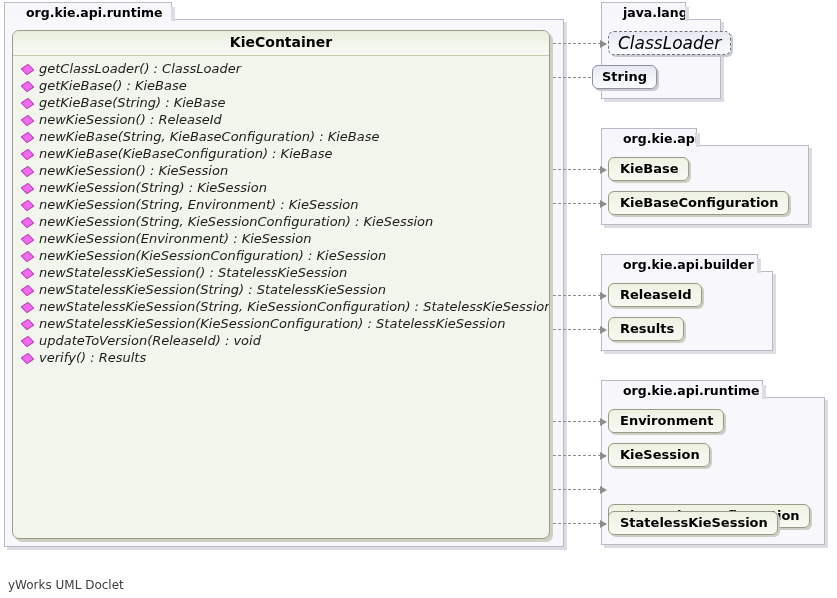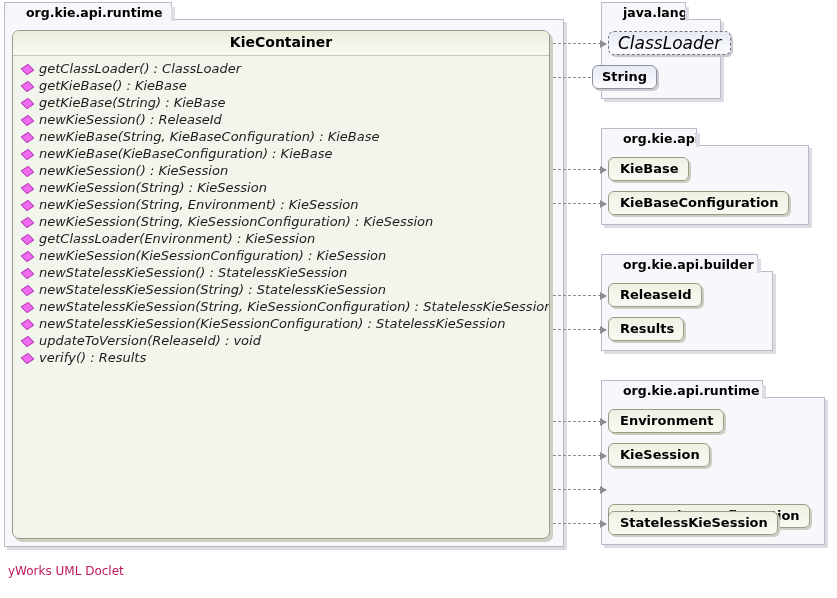--- a/index.html
+++ b/index.html
@@ -147,23 +147,23 @@
     right: -1px; top: -4px;
     width: 0; height: 0;
     border-left: 7px solid #8d8d8d;
     border-top: 4px solid transparent;
     border-bottom: 4px solid transparent;
   }
 
   
   .footer {
     position: absolute;
-    left: 8px; bottom: 20px;
+    left: 8px; bottom: 6px;
     font-size: 12px;
-    color: #be185d;
+    color: #404040;
     font-family: "DejaVu Sans", sans-serif;
   }
 </style>
 </head>
 <body>
 
 <div class="package" style="left:4px; top:2px; width:566px; height:549px;">
   <div class="pkg-tab" style="width:168px;">org.kie.api.runtime</div>
   <div class="pkg-body" style="left:0; top:17px; width:560px; height:528px;"></div>
 
@@ -227,21 +227,21 @@
       <div class="member">
         <span class="m-icon">
             <i></i>
           </span>
         <span>newKieSession(String, KieSessionConfiguration) : KieSession</span>
       </div>
       <div class="member">
         <span class="m-icon">
             <i></i>
           </span>
-        <span>getClassLoader(Environment) : KieSession</span>
+        <span>newKieSession(Environment) : KieSession</span>
       </div>
       <div class="member">
         <span class="m-icon">
             <i></i>
           </span>
         <span>newKieSession(KieSessionConfiguration) : KieSession</span>
       </div>
       <div class="member">
         <span class="m-icon">
             <i></i>

